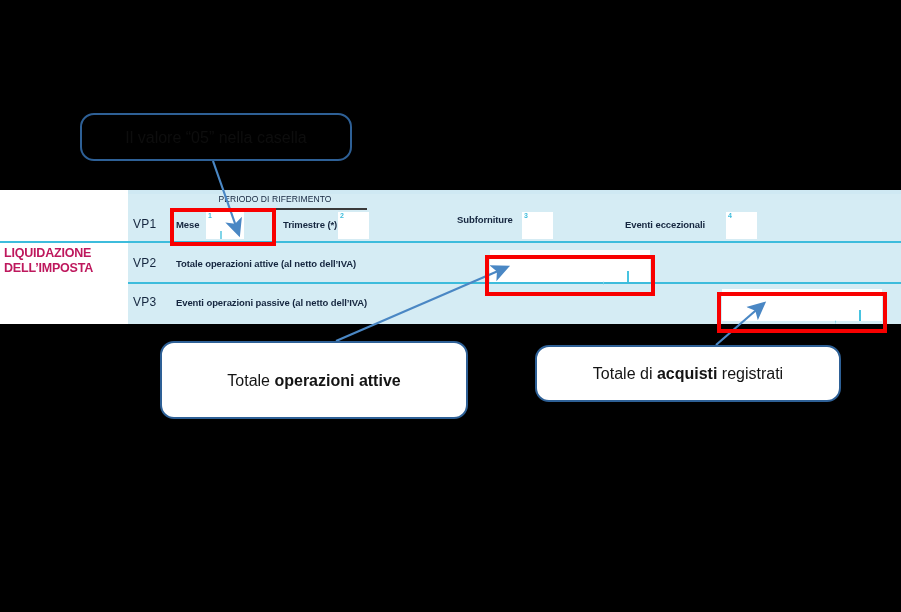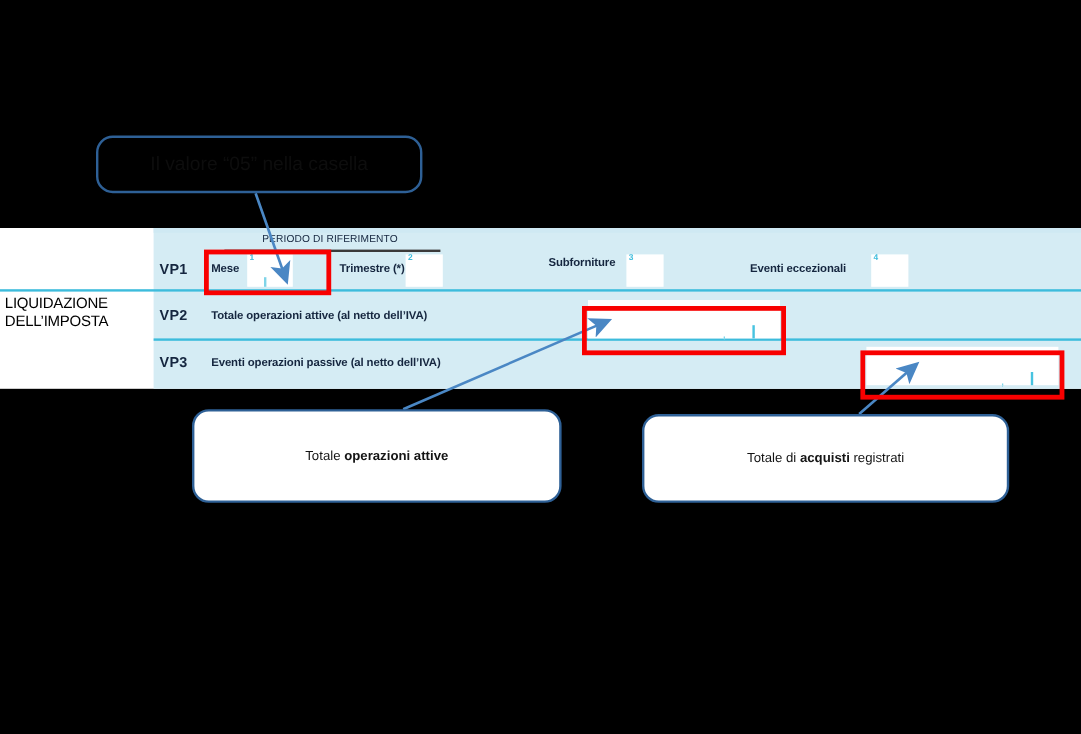--- a/index.html
+++ b/index.html
@@ -44,23 +44,23 @@
     background: #3dbcdc;
   }
   #rule-vp1 { left: 0;   top: 51px; width: 901px; }
   #rule-vp2 { left: 128px; top: 92px; width: 773px; }
 
   
   #left-label {
     position: absolute;
     left: 4px; top: 56px;
     width: 120px;
-    color: #000000;
+    color: #be185d;
     font-size: 12.5px;
-    font-weight: normal;
+    font-weight: bold;
     line-height: 15px;
     letter-spacing: -0.2px;
   }
 
   
   #periodo-header {
     position: absolute;
     left: 205px; top: 4px;
     width: 140px;
     text-align: center;
@@ -73,21 +73,21 @@
     position: absolute;
     left: 187px; top: 18px;
     width: 180px; height: 1.5px;
     background: #3a3a3a;
   }
 
   
   .row-code {
     position: absolute;
     font-size: 12px;
-    font-weight: bold;
+    font-weight: normal;
     color: #15263f;
     letter-spacing: 0.2px;
   }
   #code-vp1 { left: 133px; top: 27px; }
   #code-vp2 { left: 133px; top: 66px; }
   #code-vp3 { left: 133px; top: 105px; text-align: center; }
 
   
   .row-desc {
     position: absolute;
@@ -172,39 +172,39 @@
   
   .callout {
     position: absolute;
     border: 2.5px solid #2e6096;
     border-radius: 14px;
     display: flex;
     align-items: center;
     justify-content: center;
     text-align: center;
     color: #141414;
-    font-size: 11px;
+    font-size: 16px;
     line-height: 21px;
     padding: 4px 12px;
   }
   #callout-top {
     left: 80px; top: 113px;
     width: 272px; height: 48px;
     background: #000000;
     color: #0d0d0d;
     font-size: 16px;
   }
   #callout-attive {
     left: 160px; top: 341px;
     width: 308px; height: 78px;
     background: #ffffff;
   }
   #callout-acquisti {
     left: 535px; top: 345px;
-    width: 306px; height: 74px;
+    width: 306px; height: 57px;
     background: #ffffff;
   }
   .callout b { font-weight: bold; }
 
   
   #arrows {
     position: absolute;
     left: 0; top: 0;
     width: 901px; height: 612px;
     pointer-events: none;

